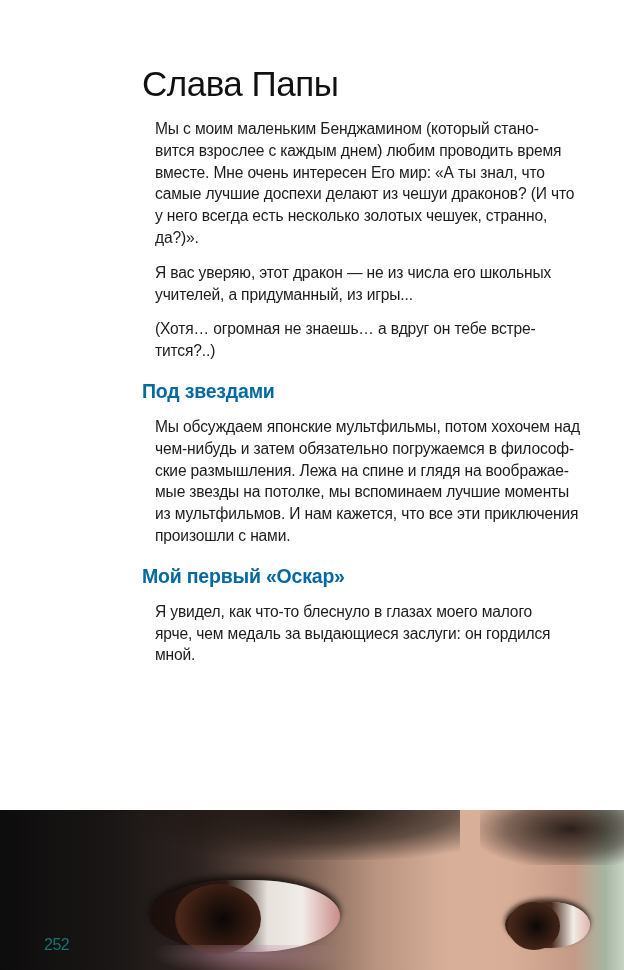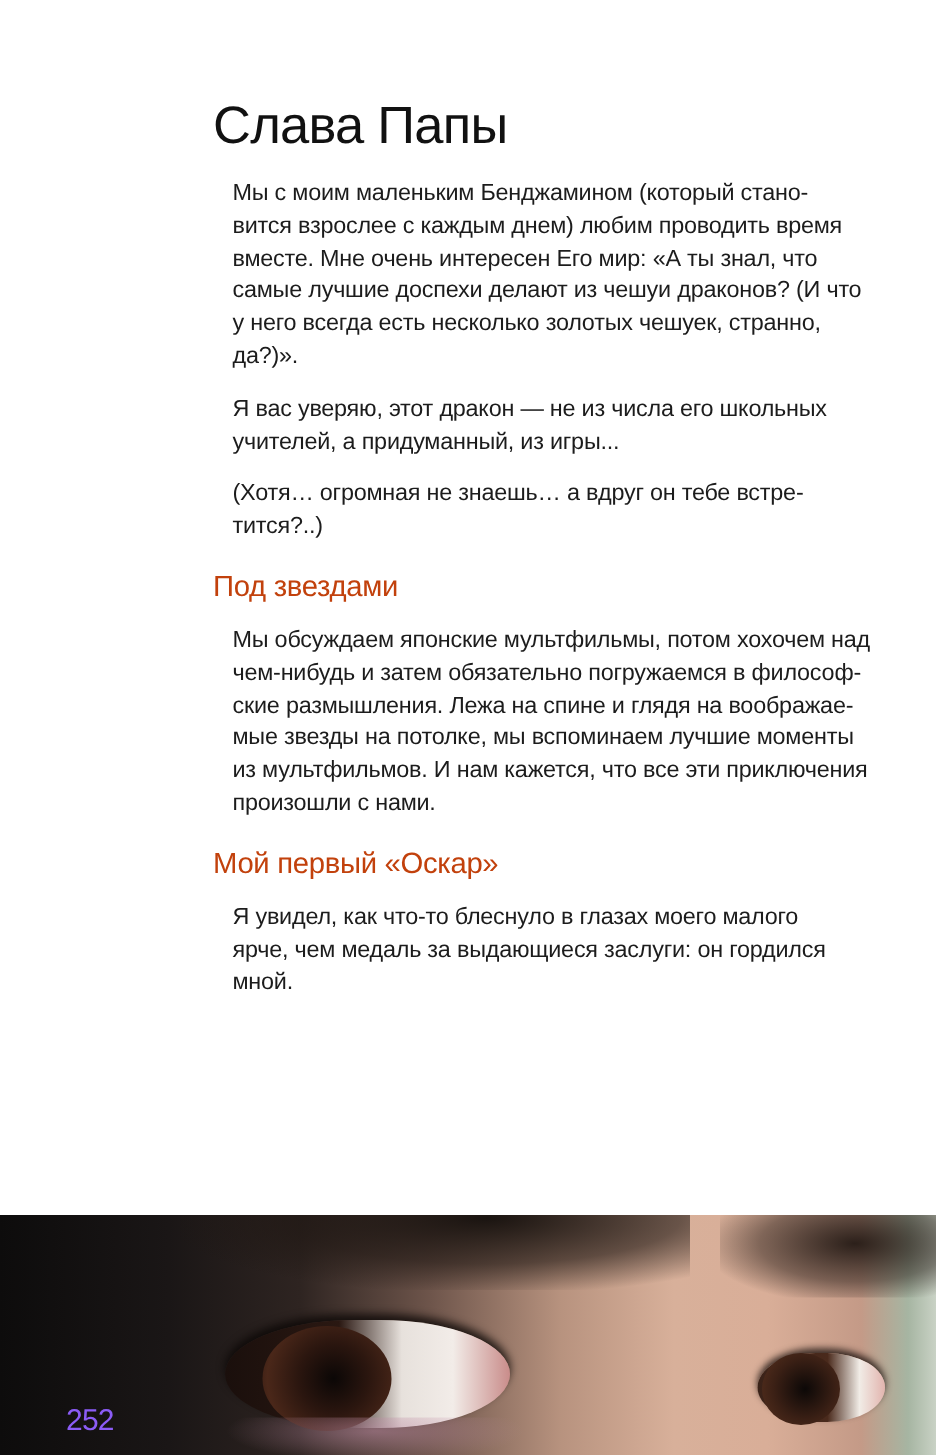--- a/index.html
+++ b/index.html
@@ -14,22 +14,22 @@
   }
   .page-title {
     font-size: 35px; font-weight: normal; letter-spacing: -0.5px;
     line-height: 40px; margin: 0 0 14px 0; color: #111;
   }
   .para {
     font-size: 15.6px; line-height: 21.8px; margin: 13px; letter-spacing: -0.15px;
     color: #1c1c1c; white-space: pre-line;
   }
   .section-heading {
-    font-size: 19.5px; font-weight: normal; line-height: 24px;
-    margin: 17px 0 0 0; color: #c2410c; letter-spacing: -0.2px;
+    font-size: 19.5px; font-weight: bold; line-height: 24px;
+    margin: 17px 0 0 0; color: #0369a1; letter-spacing: -0.2px;
   }
   .photo {
     position: absolute; left: 0; top: 810px; width: 624px; height: 160px;
     overflow: hidden;
     background:
       linear-gradient(90deg, #0d0c0c 0%, #1a1616 18%, #2e2421 32%, #6e554b 46%, #b8937f 60%, #d8b09a 72%, #d9ae98 82%, #c49a87 92%, #a6b5a2 97%, #c9d2c5 100%);
   }
   .photo .brow-left {
     position: absolute; left: 120px; top: -10px; width: 340px; height: 60px;
     background: radial-gradient(ellipse at 60% 20%, rgba(20,15,12,0.95) 0%, rgba(30,22,18,0.6) 45%, rgba(0,0,0,0) 75%);
@@ -59,21 +59,21 @@
     position: absolute; left: 508px; top: 92px; width: 52px; height: 48px;
     border-radius: 50%;
     background: radial-gradient(circle at 55% 50%, #0c0807 0%, #3b2015 55%, #5a321f 100%);
   }
   .photo .lid-pink {
     position: absolute; left: 150px; top: 135px; width: 200px; height: 30px;
     background: radial-gradient(ellipse at 50% 30%, rgba(190,140,165,0.55) 0%, rgba(0,0,0,0) 70%);
   }
   .page-number {
     position: absolute; left: 44px; top: 936px;
-    font-size: 20px; color: #8b5cf6; letter-spacing: -0.5px;
+    font-size: 16px; color: #0f766e; letter-spacing: -0.5px;
   }
 </style>
 </head>
 <body>
 
 <div class="content">
   <h1 class="page-title">Слава Папы</h1>
 
   <p class="para">Мы с моим маленьким Бенджамином (который стано-
 вится взрослее с каждым днем) любим проводить время

